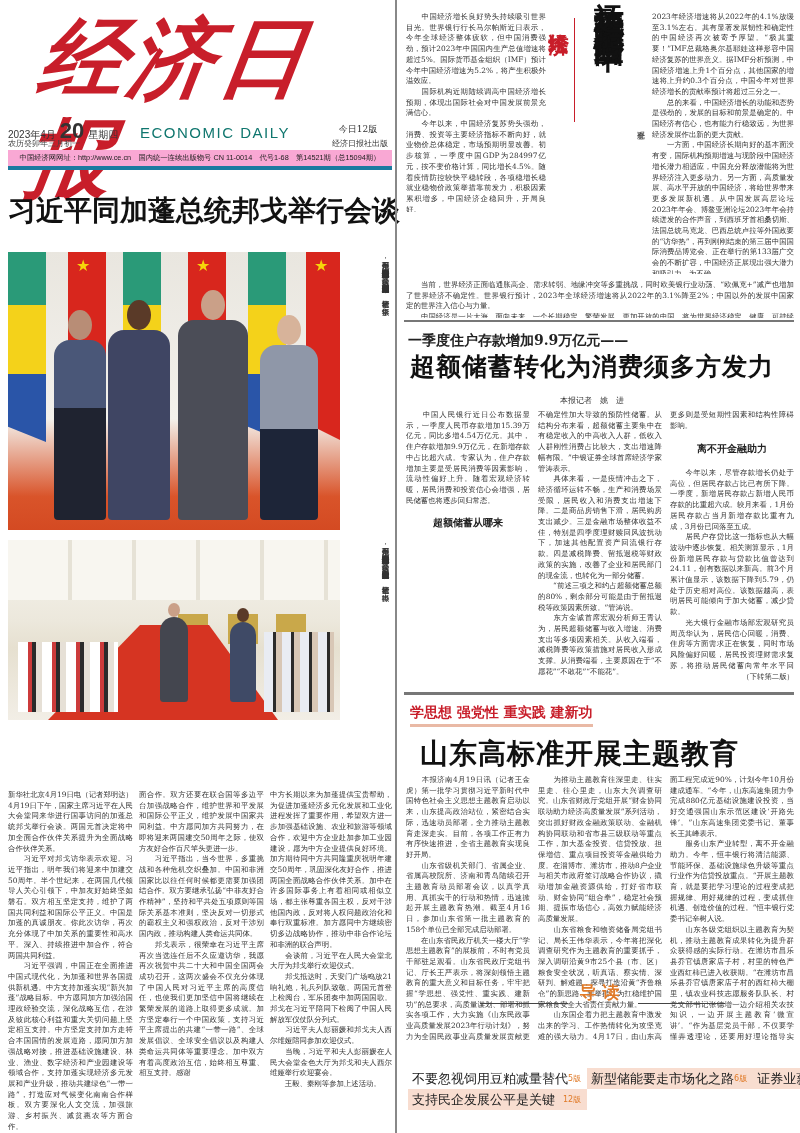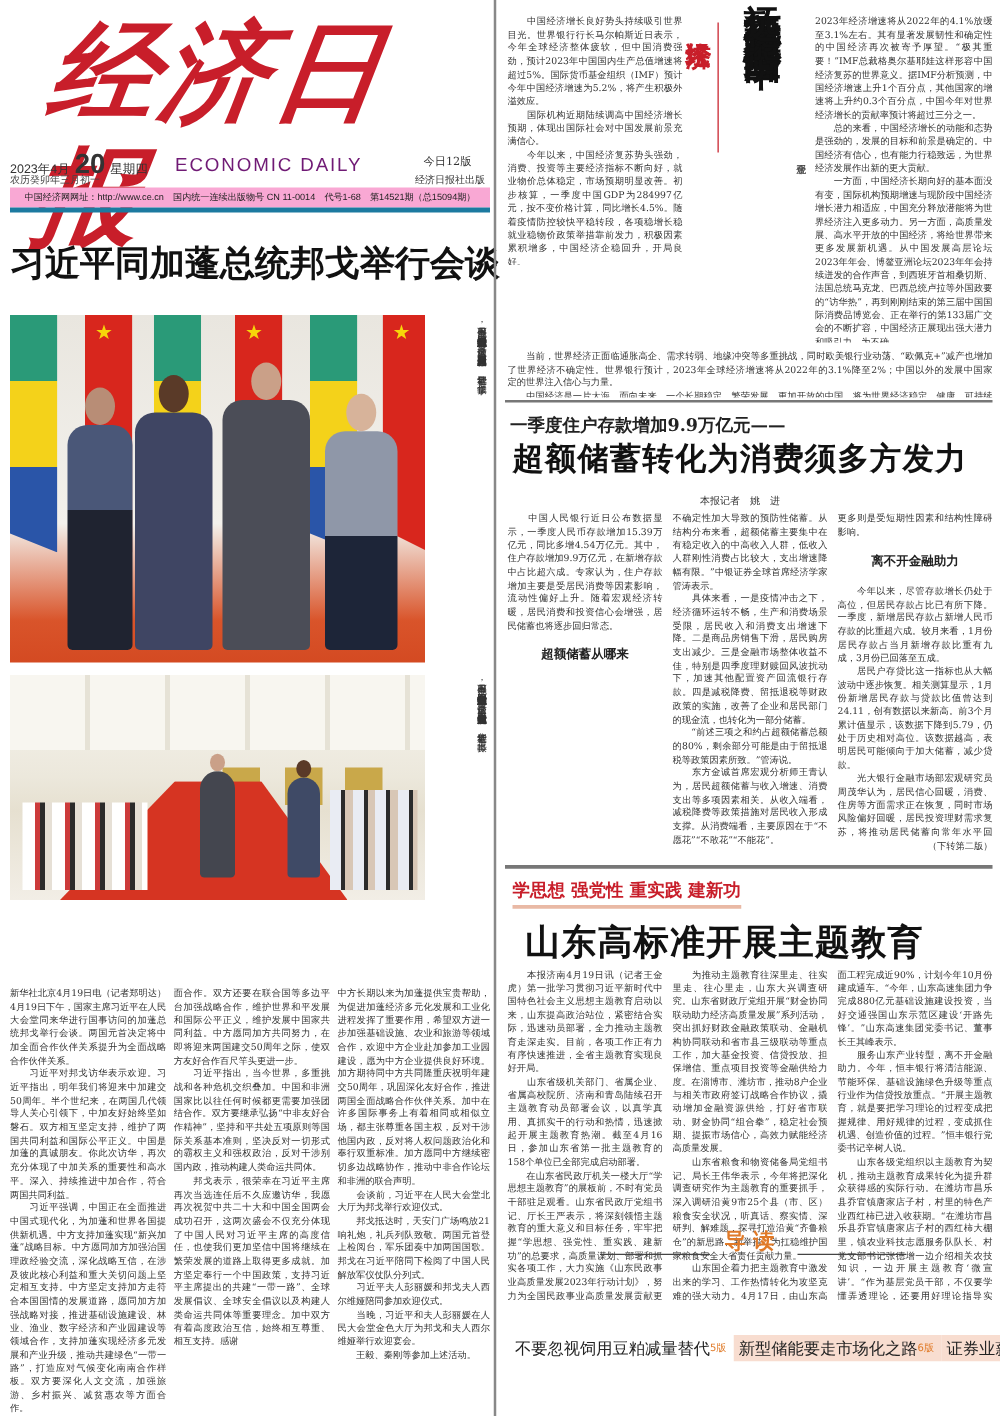--- a/index.html
+++ b/index.html
@@ -4,21 +4,21 @@
 <style>
   *{box-sizing:border-box;margin:0;padding:0}
   html,body{width:800px;height:1133px;background:#fff;overflow:hidden}
   body{position:relative;font-family:"DejaVu Serif",serif;color:#222}
   .abs{position:absolute}
   
   .logo{left:40px;top:8px;width:330px;height:100px;font-family:"DejaVu Serif",serif;font-style:italic;font-weight:bold;font-size:86px;letter-spacing:4px;color:#c81e2a;line-height:100px;transform:skewX(-8deg)}
   .date-line{left:8px;top:118px;font-family:"Liberation Sans",sans-serif;font-size:10px;color:#333}
   .date-line .big{font-size:22px;font-weight:bold;margin:0 4px}
   .lunar{left:8px;top:138px;font-size:8px;color:#444}
-  .econ{left:140px;top:124px;font-family:"Liberation Sans",sans-serif;font-size:15px;letter-spacing:1.5px;color:#701a75}
+  .econ{left:140px;top:124px;font-family:"Liberation Sans",sans-serif;font-size:15px;letter-spacing:1.5px;color:#0f766e}
   .pages{right:412px;top:123px;font-size:9px;color:#333;text-align:center;width:60px}
   .publisher{right:412px;top:138px;font-size:8px;color:#333;text-align:right;width:80px}
   .infobar{left:8px;top:150px;width:384px;height:16px;background:#f9a8d4;font-family:"Liberation Sans",sans-serif;font-size:7.3px;color:#222;line-height:16px;text-align:center;white-space:nowrap;overflow:hidden}
   .infobar-rule{left:8px;top:166px;width:384px;height:4px;background:#1c7aa0}
   .lead-title{left:8px;top:192px;width:384px;font-family:"DejaVu Sans",sans-serif;font-weight:bold;font-size:28px;letter-spacing:0px;color:#111;text-align:center;white-space:nowrap}
   
   .photo1{left:8px;top:252px;width:332px;height:278px;background:linear-gradient(180deg,#e9e6df 0%,#f3f1ec 60%,#d9542a 88%,#d44a22 100%);overflow:hidden}
   .flag{position:absolute;top:0;width:38px;height:190px}
   .flag.gabon{background:linear-gradient(180deg,#2a9a78 0 28%,#f4d21a 28% 64%,#2a55a8 64% 100%);clip-path:polygon(0 0,100% 0,100% 100%,0 92%)}
   .flag.china{background:#d8261d;clip-path:polygon(0 0,100% 0,100% 100%,0 90%)}
@@ -200,13 +200,17 @@
       <span class="pg">6版</span>
     </div>
   <div class="gitem hl">
       <span>证券业薪酬激励需长效机制</span>
       <span class="pg">7版</span>
     </div>
   <div class="gitem">
       <span>提升汇率风险管理能力</span>
       <span class="pg">11版</span>
     </div>
+  <div class="gitem hl">
+      <span>支持民企发展公平是关键</span>
+      <span class="pg">12版</span>
+    </div>
 </div>
 
 </body></html>

